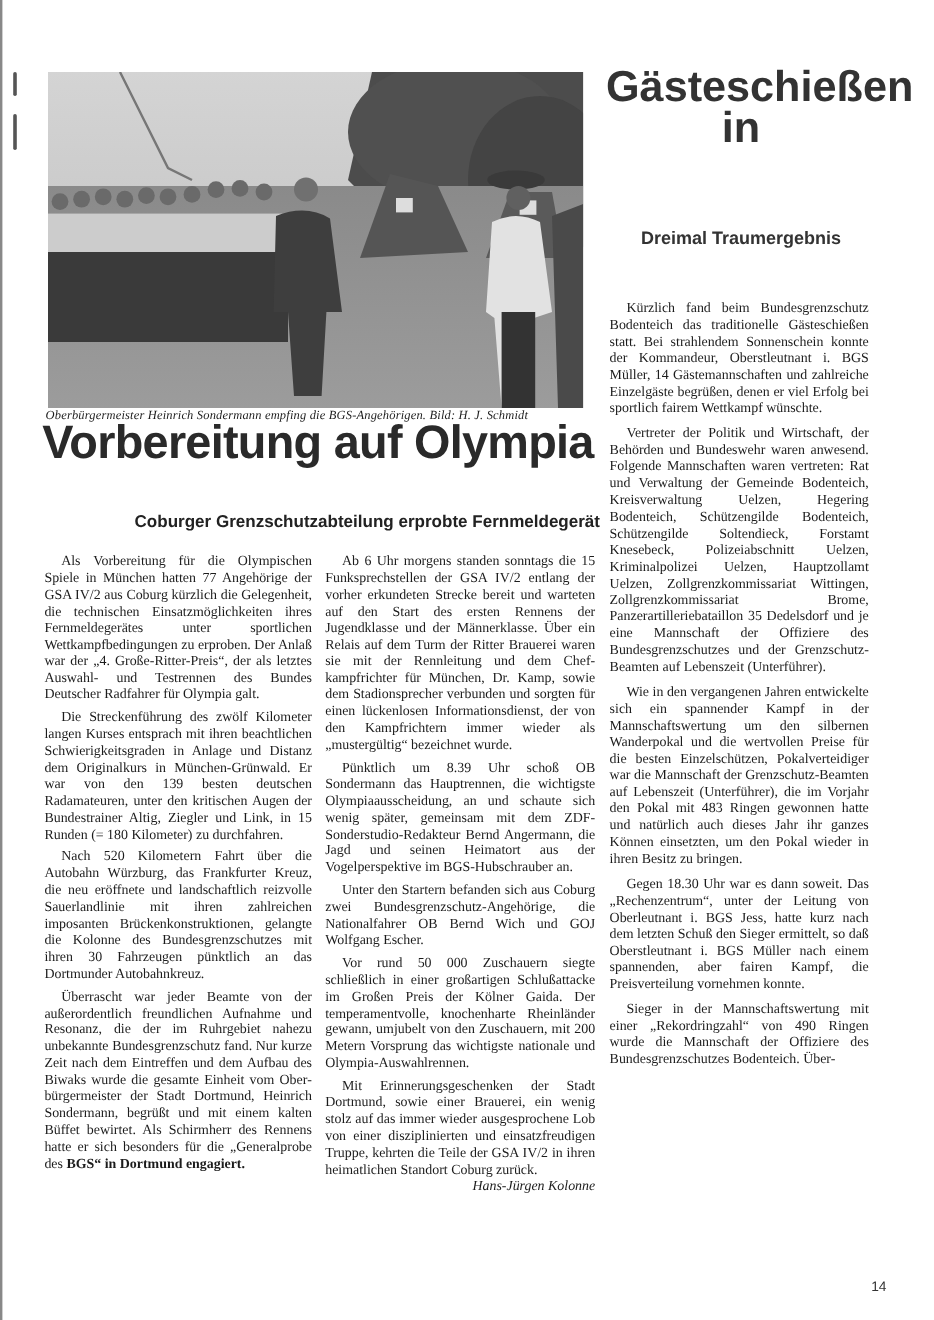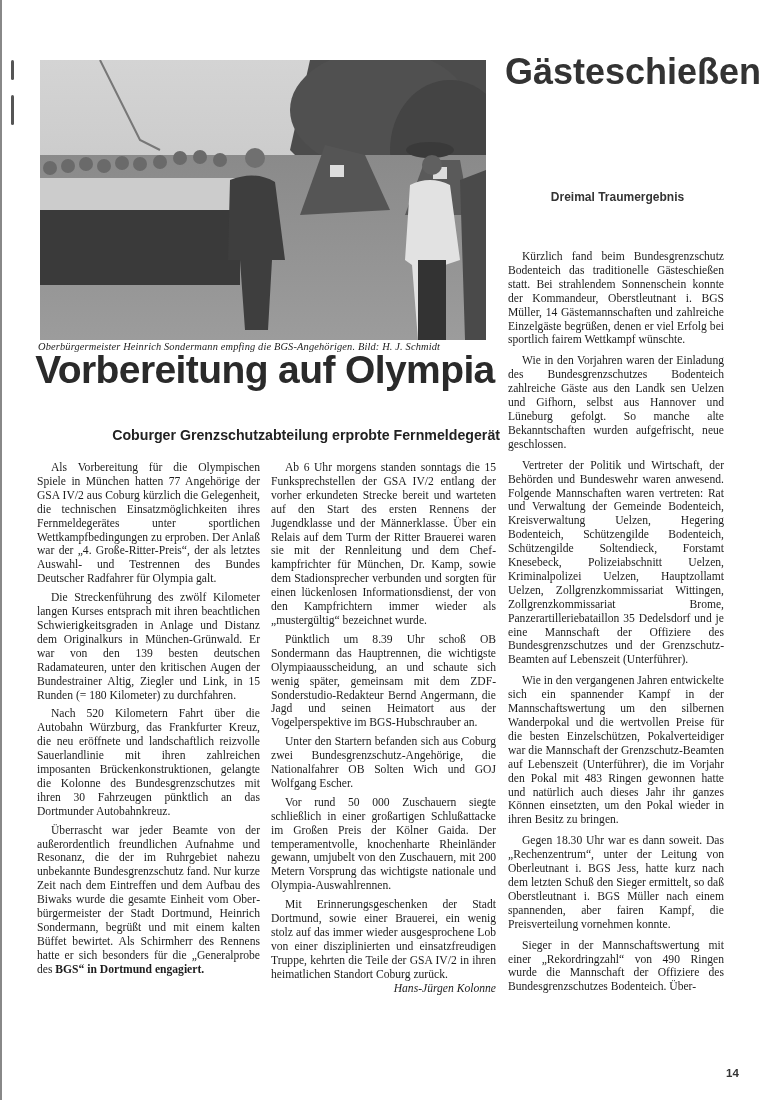--- a/index.html
+++ b/index.html
@@ -11,32 +11,32 @@
 
     .photo { position: absolute; left: 40px; top: 60px; width: 446px; height: 280px; overflow: hidden; background: #9a9a9a; }
     .photo svg { width: 100%; height: 100%; display: block; }
 
     .caption { position: absolute; left: 38px; top: 341px; width: 460px; font-style: italic; font-size: 10.4px; white-space: nowrap; letter-spacing: 0.15px; }
 
     .headline { position: absolute; left: 30px; top: 345px; width: 470px; text-align: center; font-family: "Liberation Sans", "DejaVu Sans", sans-serif; font-weight: bold; font-size: 39px; letter-spacing: -0.6px; color: #2a2a2a; line-height: 1.1; padding-top: 4px; }
     .subheadline { position: absolute; left: 30px; top: 427px; width: 470px; text-align: right; font-family: "Liberation Sans", "DejaVu Sans", sans-serif; font-weight: bold; font-size: 14.2px; color: #222; }
 
     .right-head { position: absolute; left: 505px; top: 55px; width: 225px; text-align: center; font-family: "Liberation Sans", "DejaVu Sans", sans-serif; font-weight: bold; font-size: 36px; line-height: 34px; color: #333; }
-    .right-sub { position: absolute; left: 505px; top: 190px; width: 225px; text-align: center; font-family: "Liberation Sans", "DejaVu Sans", sans-serif; font-weight: bold; font-size: 12px; color: #333; }
+    .right-sub { position: absolute; left: 505px; top: 190px; width: 225px; text-align: center; font-family: "Liberation Sans", "DejaVu Sans", sans-serif; font-weight: bold; font-size: 15px; color: #333; }
 
     .col { position: absolute; font-size: 11.6px; line-height: 13.9px; text-align: justify; hyphens: manual; }
     .col p { text-indent: 14px; margin-bottom: 5px; }
     .col-1 { left: 37px; top: 461px; width: 223px; }
     .col-2 { left: 271px; top: 461px; width: 225px; }
     .col-3 { left: 508px; top: 250px; width: 216px; }
     .col-3 p { margin-bottom: 7px; }
     .bold-end { font-weight: bold; }
     .byline { text-align: right; font-style: italic; text-indent: 0 !important; }
 
-    .page-number { position: absolute; left: 726px; top: 1067px; font-family: "Liberation Sans", "DejaVu Sans", sans-serif; font-weight: bold; font-size: 11.5px; color: #333; }
+    .page-number { position: absolute; left: 726px; top: 1067px; font-family: "Liberation Sans", "DejaVu Sans", sans-serif; font-weight: normal; font-size: 11.5px; color: #333; }
   </style>
 </head>
 <body>
 
 <div class="edge-line"></div>
 <div class="margin-mark" style="top:60px;height:20px;"></div>
 <div class="margin-mark" style="top:95px;height:30px;"></div>
 
 <div class="photo" title="Group of uniformed BGS members standing in a line on a field with tents, a man in a suit speaking in the foreground, an officer in a cap on the right">
   <svg viewBox="0 0 446 280" preserveAspectRatio="none">
@@ -88,41 +88,41 @@
   </svg>
 </div>
 
 <div class="caption">Oberbürgermeister Heinrich Sondermann empfing die BGS-Angehörigen. Bild: H. J. Schmidt</div>
 
 <h1 class="headline">Vorbereitung auf Olympia</h1>
 <h2 class="subheadline">Coburger Grenzschutzabteilung erprobte Fernmeldegerät</h2>
 
 <div class="right-head">
   <div>Gästeschießen</div>
+  <div>in</div>
 </div>
 <div class="right-sub">Dreimal Traumergebnis</div>
 
 <div class="col col-1">
   <p>Als Vorbereitung für die Olympischen Spiele in München hatten 77 Angehörige der GSA IV/2 aus Coburg kürzlich die Gelegenheit, die technischen Einsatzmög­lichkeiten ihres Fernmeldegerätes unter sportlichen Wettkampfbedingungen zu erproben. Der Anlaß war der „4. Große-Ritter-Preis“, der als letztes Auswahl- und Testrennen des Bundes Deutscher Radfahrer für Olympia galt.</p>
   <p>Die Streckenführung des zwölf Kilo­meter langen Kurses entsprach mit ihren beachtlichen Schwierigkeitsgraden in An­lage und Distanz dem Originalkurs in München-Grünwald. Er war von den 139 besten deutschen Radamateuren, unter den kritischen Augen der Bundes­trainer Altig, Ziegler und Link, in 15 Runden (= 180 Kilometer) zu durch­fahren.</p>
   <p>Nach 520 Kilometern Fahrt über die Autobahn Würzburg, das Frankfurter Kreuz, die neu eröffnete und landschaft­lich reizvolle Sauerlandlinie mit ihren zahlreichen imposanten Brückenkon­struktionen, gelangte die Kolonne des Bundesgrenzschutzes mit ihren 30 Fahr­zeugen pünktlich an das Dortmunder Autobahnkreuz.</p>
   <p><span>Überrascht war jeder Beamte von der außerordentlich freundlichen Aufnahme und Resonanz, die der im Ruhrgebiet nahezu unbekannte Bundesgrenzschutz fand. Nur kurze Zeit nach dem Ein­treffen und dem Aufbau des Biwaks wurde die gesamte Einheit vom Ober­bürgermeister der Stadt Dortmund, Heinrich Sondermann, begrüßt und mit einem kalten Büffet bewirtet. Als Schirmherr des Rennens hatte er sich besonders für die „Generalprobe des </span><span class="bold-end">BGS“ in Dortmund engagiert.</span></p>
 </div>
 
 <div class="col col-2">
   <p>Ab 6 Uhr morgens standen sonntags die 15 Funksprechstellen der GSA IV/2 entlang der vorher erkundeten Strecke bereit und warteten auf den Start des ersten Rennens der Jugendklasse und der Männerklasse. Über ein Relais auf dem Turm der Ritter Brauerei waren sie mit der Rennleitung und dem Chef­kampfrichter für München, Dr. Kamp, sowie dem Stadionsprecher verbunden und sorgten für einen lückenlosen In­formationsdienst, der von den Kampf­richtern immer wieder als „mustergül­tig“ bezeichnet wurde.</p>
   <p>Pünktlich um 8.39 Uhr schoß OB Sondermann das Hauptrennen, die wich­tigste Olympiaausscheidung, an und schaute sich wenig später, gemeinsam mit dem ZDF-Sonderstudio-Redakteur Bernd Angermann, die Jagd und seinen Hei­matort aus der Vogelperspektive im BGS-Hubschrauber an.</p>
-  <p>Unter den Startern befanden sich aus Coburg zwei Bundesgrenzschutz-Angehö­rige, die Nationalfahrer OB Solten Wich und GOJ Wolfgang Escher.</p>
+  <p>Unter den Startern befanden sich aus Coburg zwei Bundesgrenzschutz-Angehö­rige, die Nationalfahrer OB Bernd Wich und GOJ Wolfgang Escher.</p>
   <p>Vor rund 50 000 Zuschauern siegte schließlich in einer großartigen Schluß­attacke im Großen Preis der Kölner Gaida. Der temperamentvolle, knochen­harte Rheinländer gewann, umjubelt von den Zuschauern, mit 200 Metern Vor­sprung das wichtigste nationale und Olympia-Auswahlrennen.</p>
   <p style="margin-bottom:0">Mit Erinnerungsgeschenken der Stadt Dortmund, sowie einer Brauerei, ein we­nig stolz auf das immer wieder ausgespro­chene Lob von einer disziplinierten und einsatzfreudigen Truppe, kehrten die Teile der GSA IV/2 in ihren heimat­lichen Standort Coburg zurück.</p>
   <p class="byline">Hans-Jürgen Kolonne</p>
 </div>
 
 <div class="col col-3">
   <p>Kürzlich fand beim Bundesgrenzschutz Bodenteich das traditionelle Gästeschie­ßen statt. Bei strahlendem Sonnenschein konnte der Kommandeur, Oberstleut­nant i. BGS Müller, 14 Gästemannschaf­ten und zahlreiche Einzelgäste begrüßen, denen er viel Erfolg bei sportlich fairem Wettkampf wünschte.</p>
-  <p>Wie in den Vorjahren waren der Ein­ladung des Bundesgrenzschutzes Boden­teich zahlreiche Gäste aus den Landk sen Uelzen und Gifhorn, selbst aus Han­nover und Lüneburg gefolgt. So manche alte Bekanntschaften wurden aufge­frischt, neue geschlossen.</p>
   <p>Vertreter der Politik und Wirtschaft, der Behörden und Bundeswehr waren anwesend. Folgende Mannschaften waren vertreten: Rat und Verwaltung der Ge­meinde Bodenteich, Kreisverwaltung Uelzen, Hegering Bodenteich, Schützen­gilde Bodenteich, Schützengilde Solten­dieck, Forstamt Knesebeck, Polizeiab­schnitt Uelzen, Kriminalpolizei Uelzen, Hauptzollamt Uelzen, Zollgrenzkom­missariat Wittingen, Zollgrenzkommis­sariat Brome, Panzerartilleriebataillon 35 Dedelsdorf und je eine Mannschaft der Offiziere des Bundesgrenzschutzes und der Grenzschutz-Beamten auf Le­benszeit (Unterführer).</p>
   <p>Wie in den vergangenen Jahren ent­wickelte sich ein spannender Kampf in der Mannschaftswertung um den silber­nen Wanderpokal und die wertvollen Preise für die besten Einzelschützen, Po­kalverteidiger war die Mannschaft der Grenzschutz-Beamten auf Lebenszeit (Unterführer), die im Vorjahr den Pokal mit 483 Ringen gewonnen hatte und na­türlich auch dieses Jahr ihr ganzes Kön­nen einsetzten, um den Pokal wieder in ihren Besitz zu bringen.</p>
   <p>Gegen 18.30 Uhr war es dann soweit. Das „Rechenzentrum“, unter der Leitung von Oberleutnant i. BGS Jess, hatte kurz nach dem letzten Schuß den Sieger er­mittelt, so daß Oberstleutnant i. BGS Müller nach einem spannenden, aber fai­ren Kampf, die Preisverteilung vorneh­men konnte.</p>
   <p>Sieger in der Mannschaftswertung mit einer „Rekordringzahl“ von 490 Ringen wurde die Mannschaft der Offiziere des Bundesgrenzschutzes Bodenteich. Über-</p>
 </div>
 
 <div class="page-number">14</div>
 
 </body></html>

